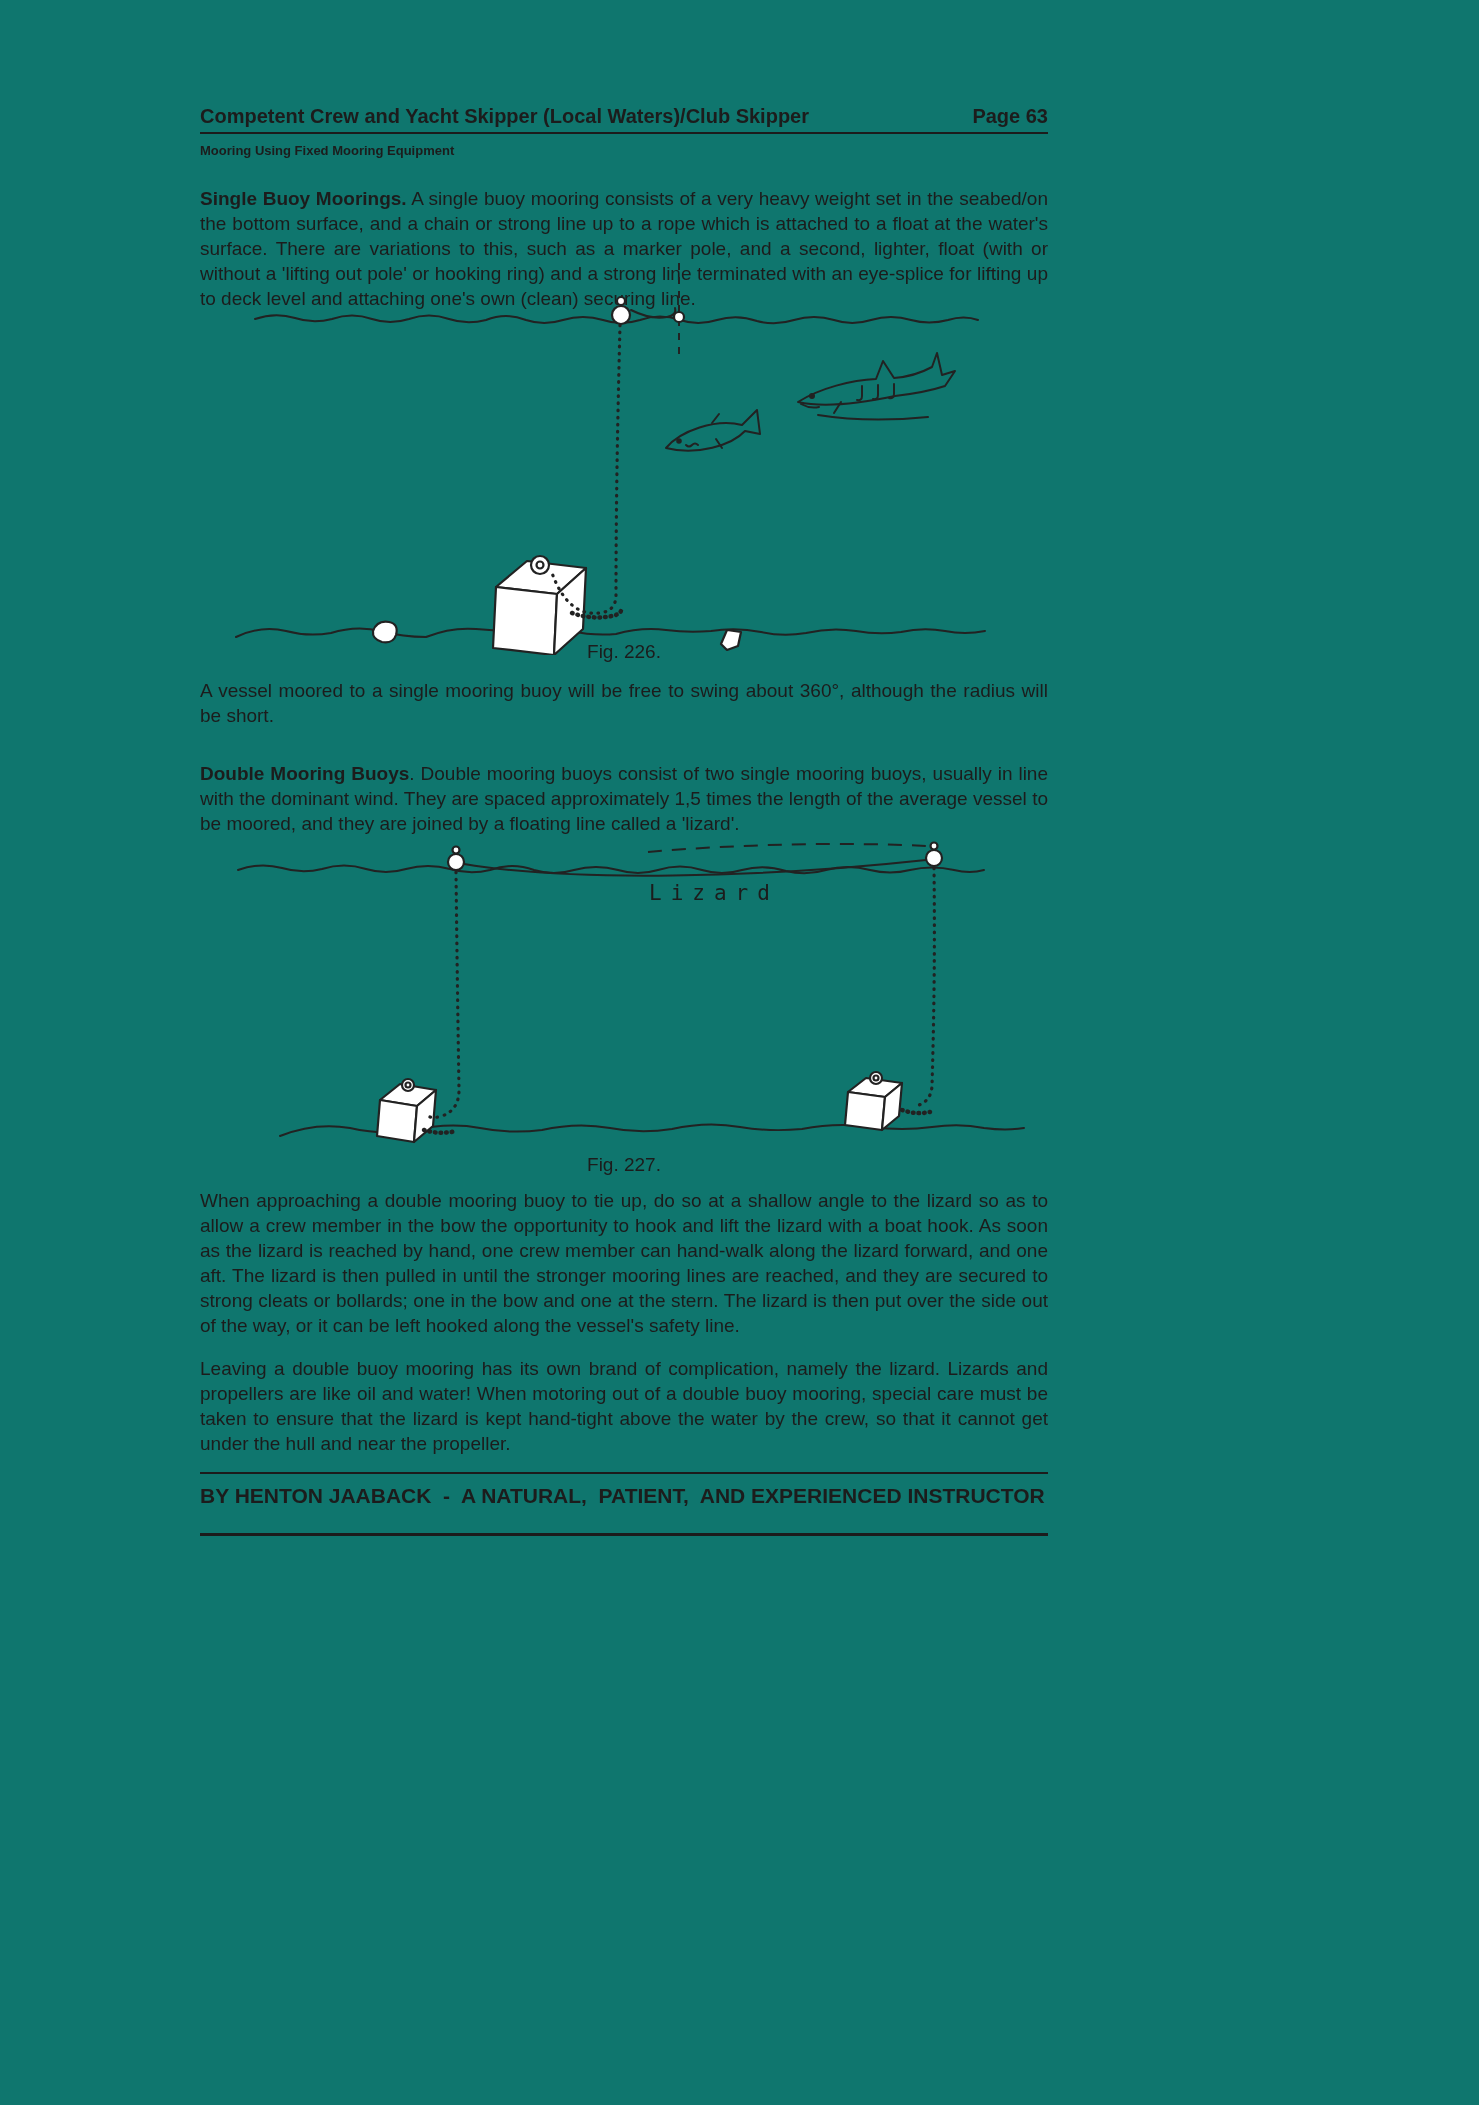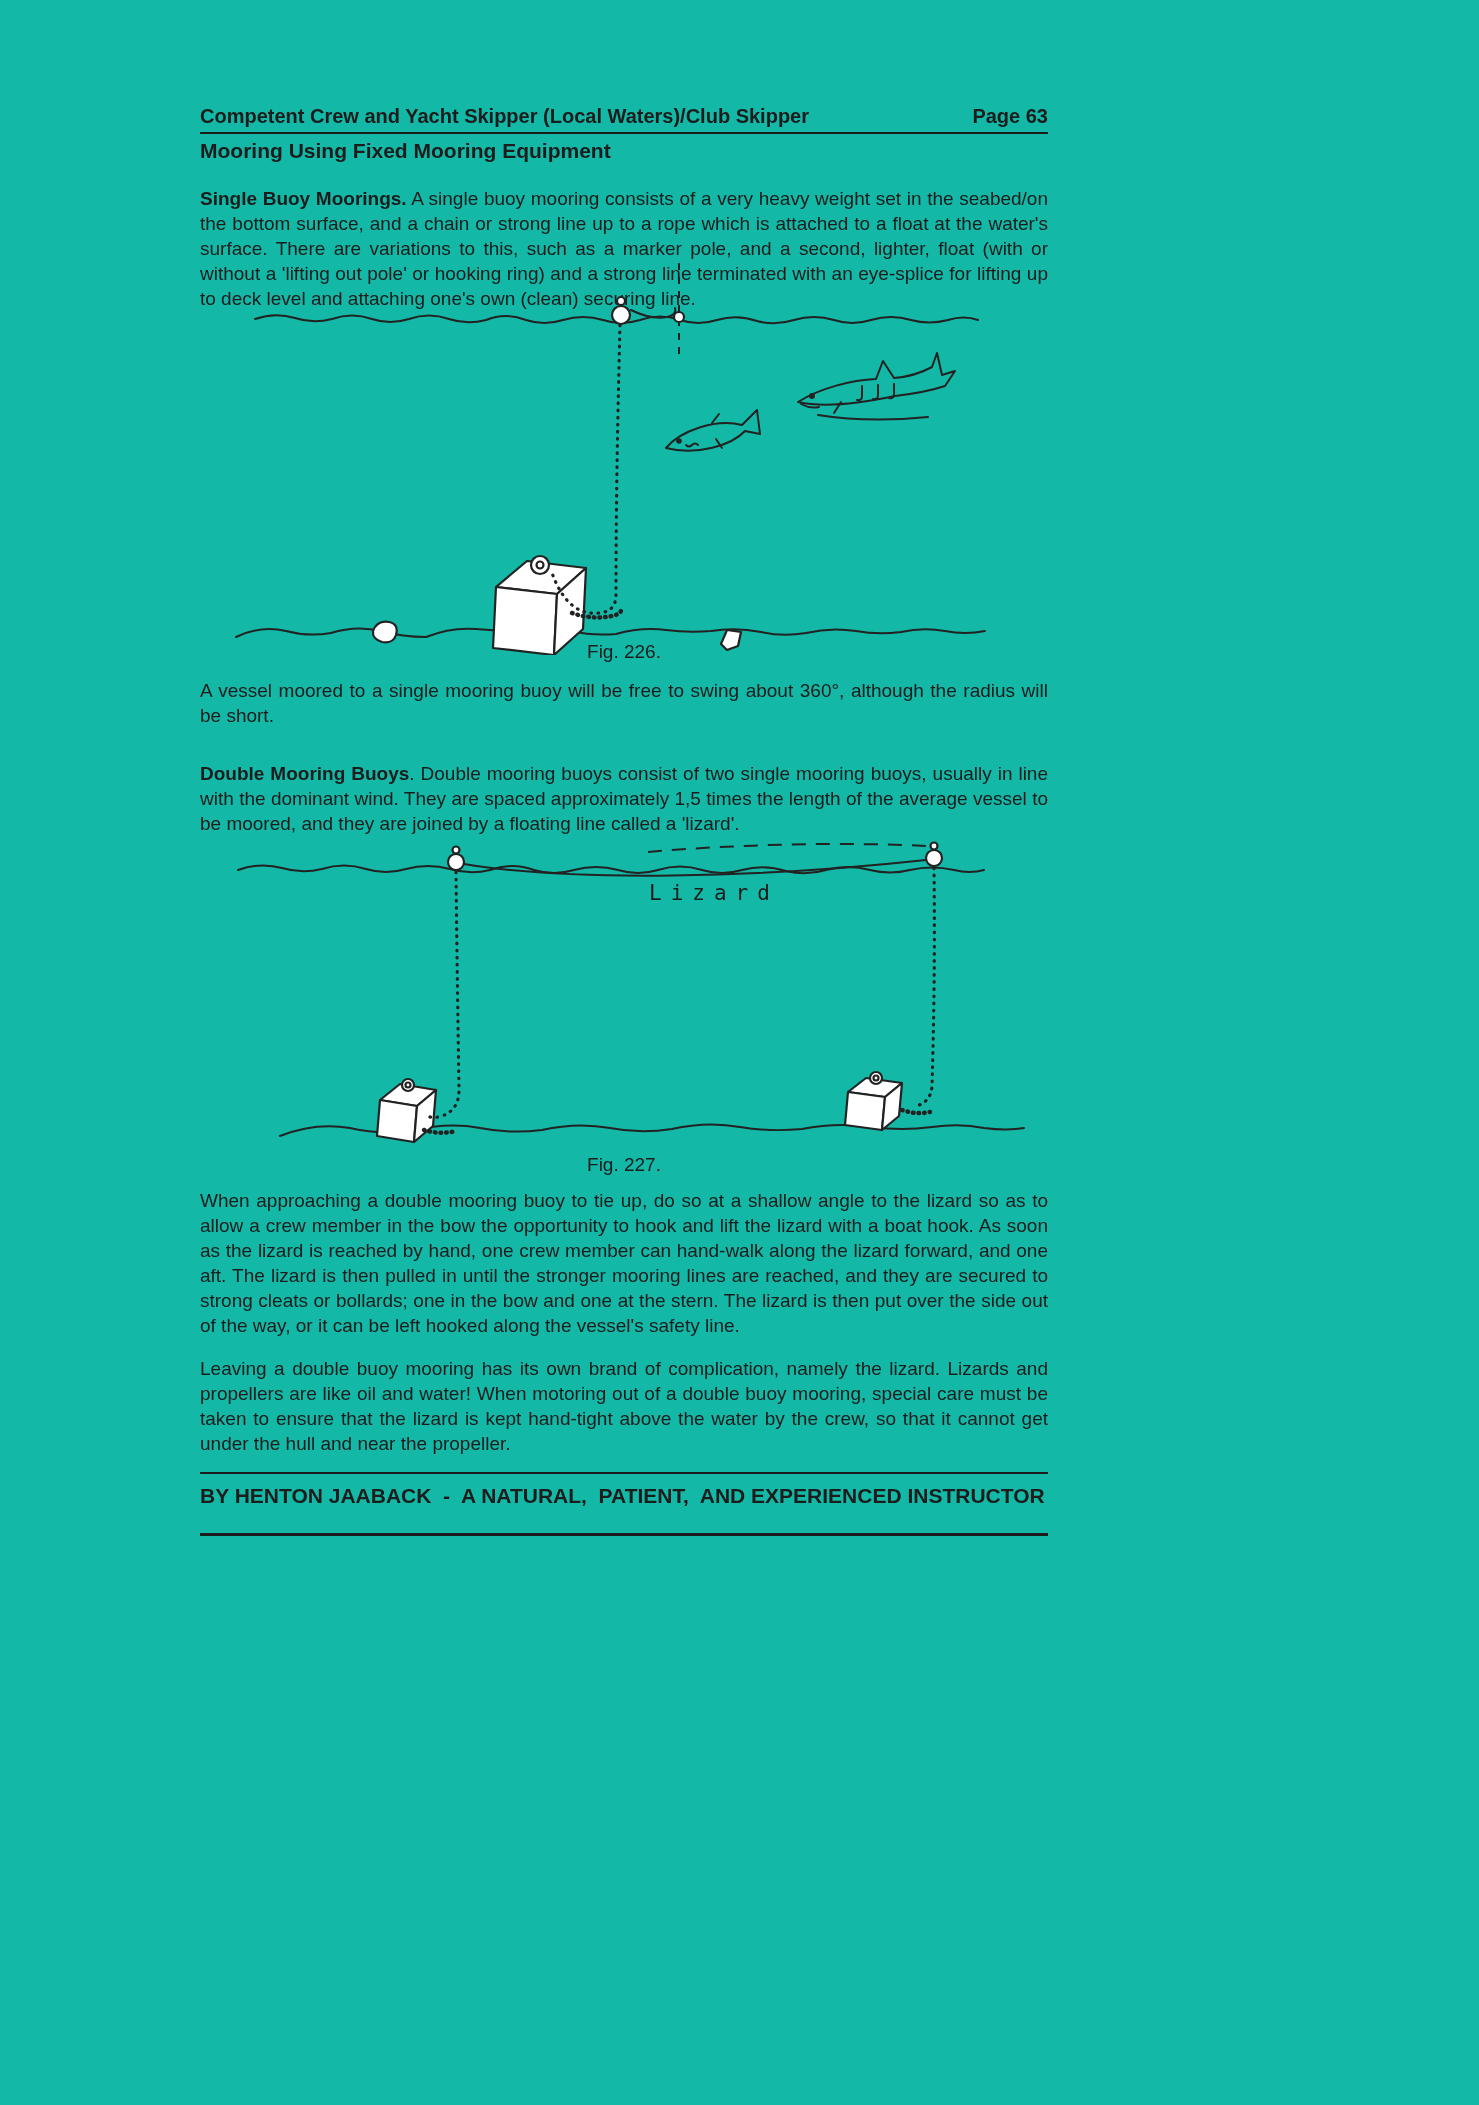--- a/index.html
+++ b/index.html
@@ -1,37 +1,37 @@
 <!DOCTYPE html>
 <html><head>
 <meta charset="utf-8">
 <style>
   * { margin:0; padding:0; box-sizing:border-box; }
   html,body { background:#e8e8e6; }
   .page {
     position:relative;
     width:1479px; height:2105px;
-    background:#14b8a6;
+    background:#0f766e;
     font-family:"Liberation Sans","DejaVu Sans",sans-serif;
     color:#1c1c1c;
     overflow:hidden;
     margin:0 auto;
   }
   .content {
     position:absolute; left:200px; top:0;
     width:848px;
     padding-top:104px;
   }
   .header-row {
     display:flex; justify-content:space-between; align-items:flex-end;
     font-weight:bold; font-size:20px; line-height:24px;
     border-bottom:2px solid #1c1c1c; padding-bottom:4px;
   }
   .subtitle {
-    margin-top:6px; font-weight:bold; font-size:21px; line-height:22px;
+    margin-top:6px; font-weight:bold; font-size:13px; line-height:22px;
   }
   p.body {
     font-size:19px; line-height:25px; text-align:justify;
   }
   p.body .lead { font-weight:bold; }
   .para1 { margin-top:24px; }
   .fig { display:block; }
   .fig226 { margin-top:-56px; }
   .caption { font-size:19px; line-height:25px;text-align:center; }
   .cap226 { margin-top:-16px; }

